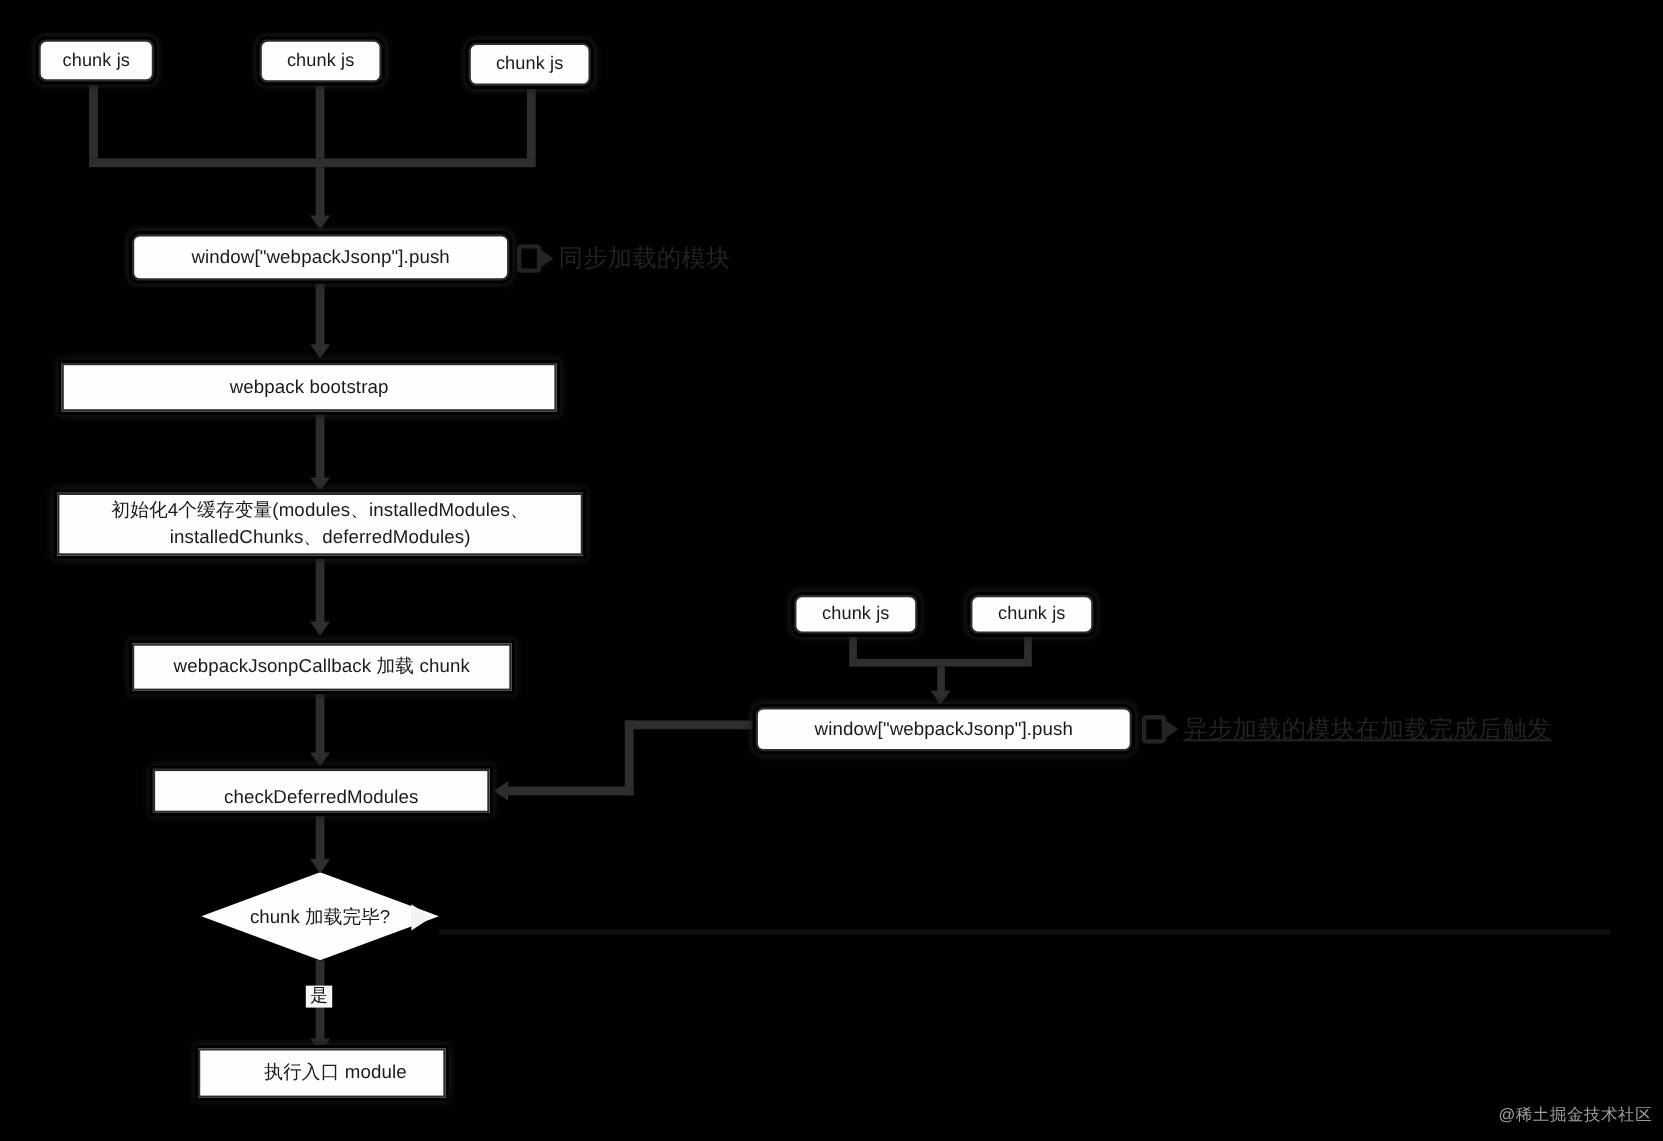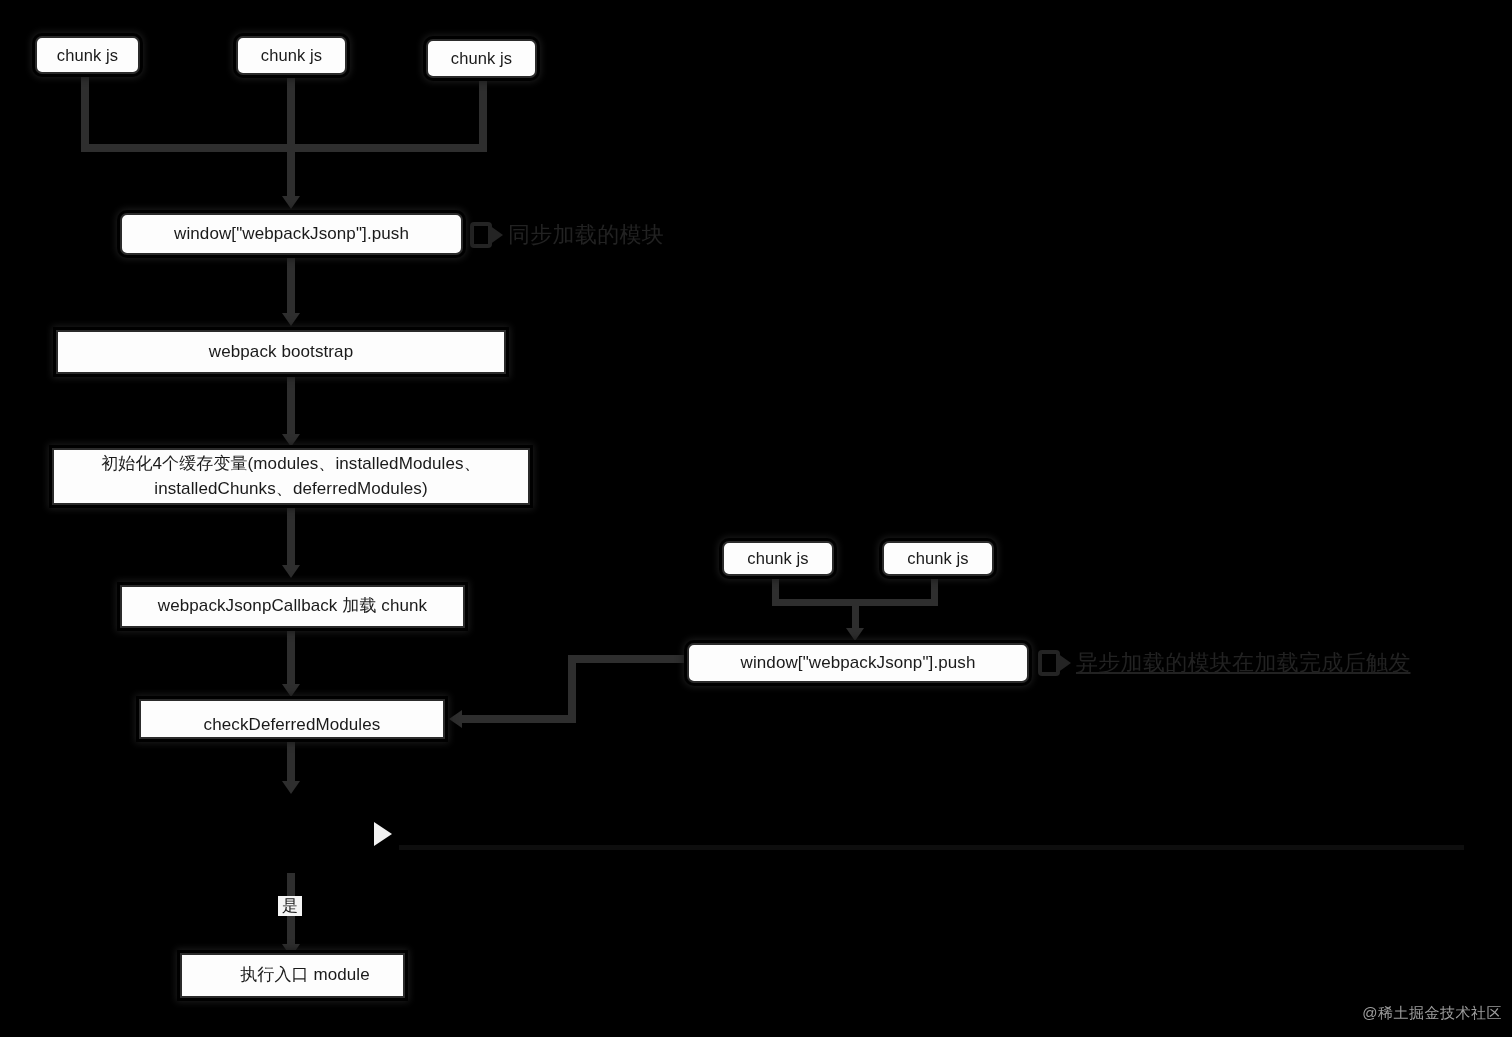--- a/index.html
+++ b/index.html
@@ -213,20 +213,24 @@
   <div class="ln" style="left:287px; top:628px; width:8px; height:58px;"></div>
   <div class="arrow-down" style="left:282px; top:684px;"></div>
 
   <div class="node" style="left:139px; top:699px; width:306px; height:40px;align-items:flex-end;">
     <span class="label">checkDeferredModules</span>
   </div>
 
   <div class="ln" style="left:287px; top:739px; width:8px; height:48px;"></div>
   <div class="arrow-down" style="left:282px; top:781px;"></div>
 
+  <div class="diamond-wrap" style="left:183px; top:793px; width:216px; height:80px;">
+    <div class="diamond-shape"></div>
+    <div class="diamond-text">chunk 加载完毕?</div>
+  </div>
 
   <div class="ln-faint" style="left:399px; top:845px; width:1065px; height:5px;"></div>
   <div class="arrow-white-left" style="left:374px; top:822px;"></div>
 
   <div class="ln" style="left:287px; top:873px; width:8px; height:78px;"></div>
   <div class="arrow-down" style="left:282px; top:944px;"></div>
   <div class="edge-label" style="left:278px; top:896px;">是</div>
 
   <div class="node" style="left:180px; top:953px; width:225px; height:45px;padding-left:25px;">
     <span class="label">执行入口 module</span>

